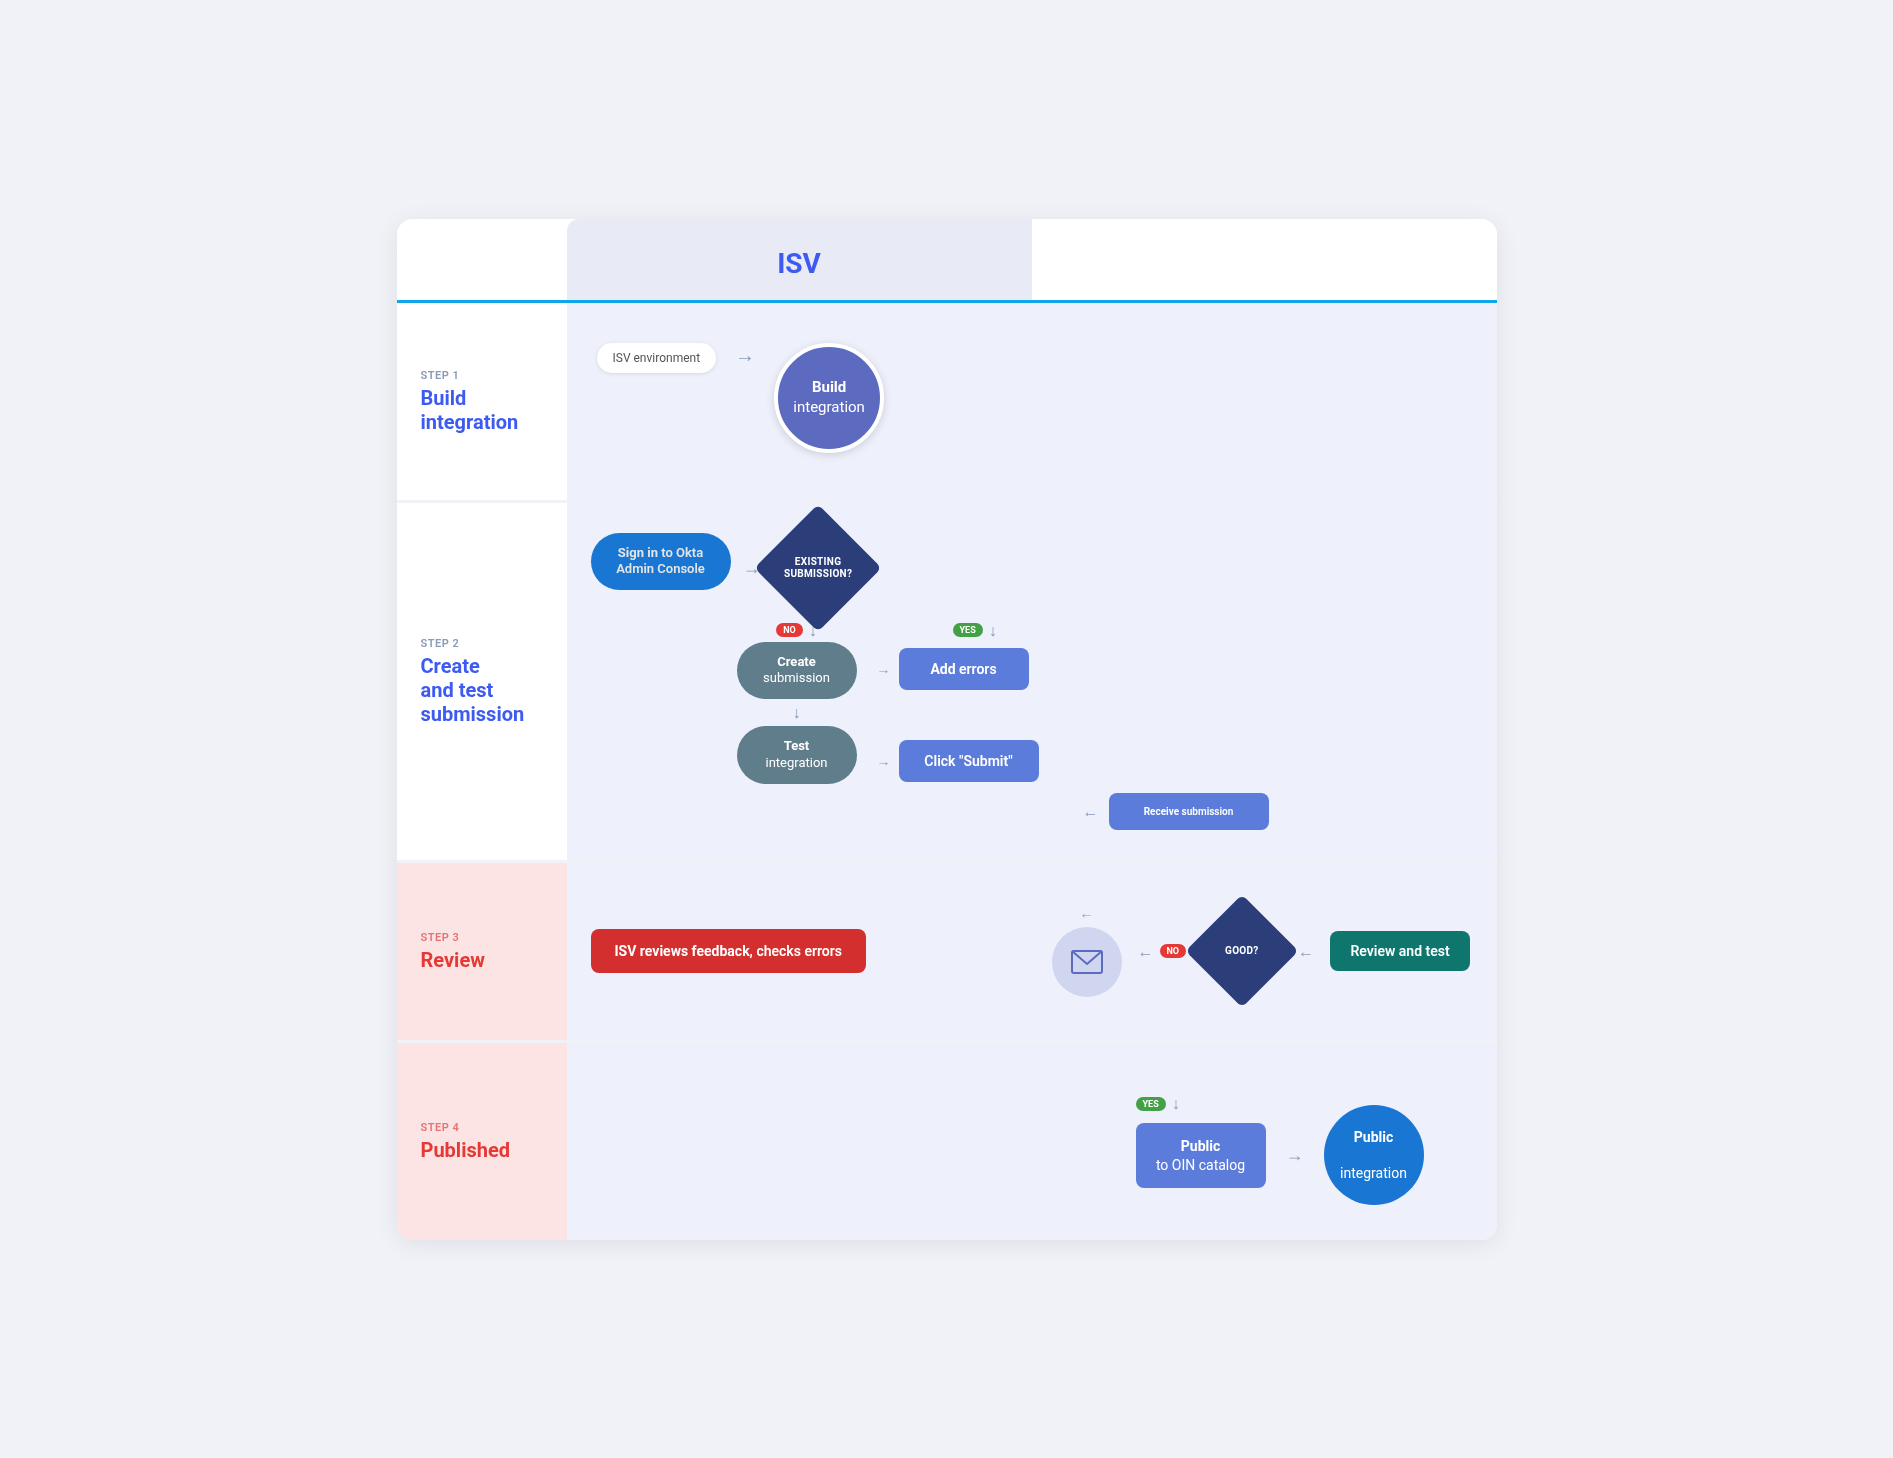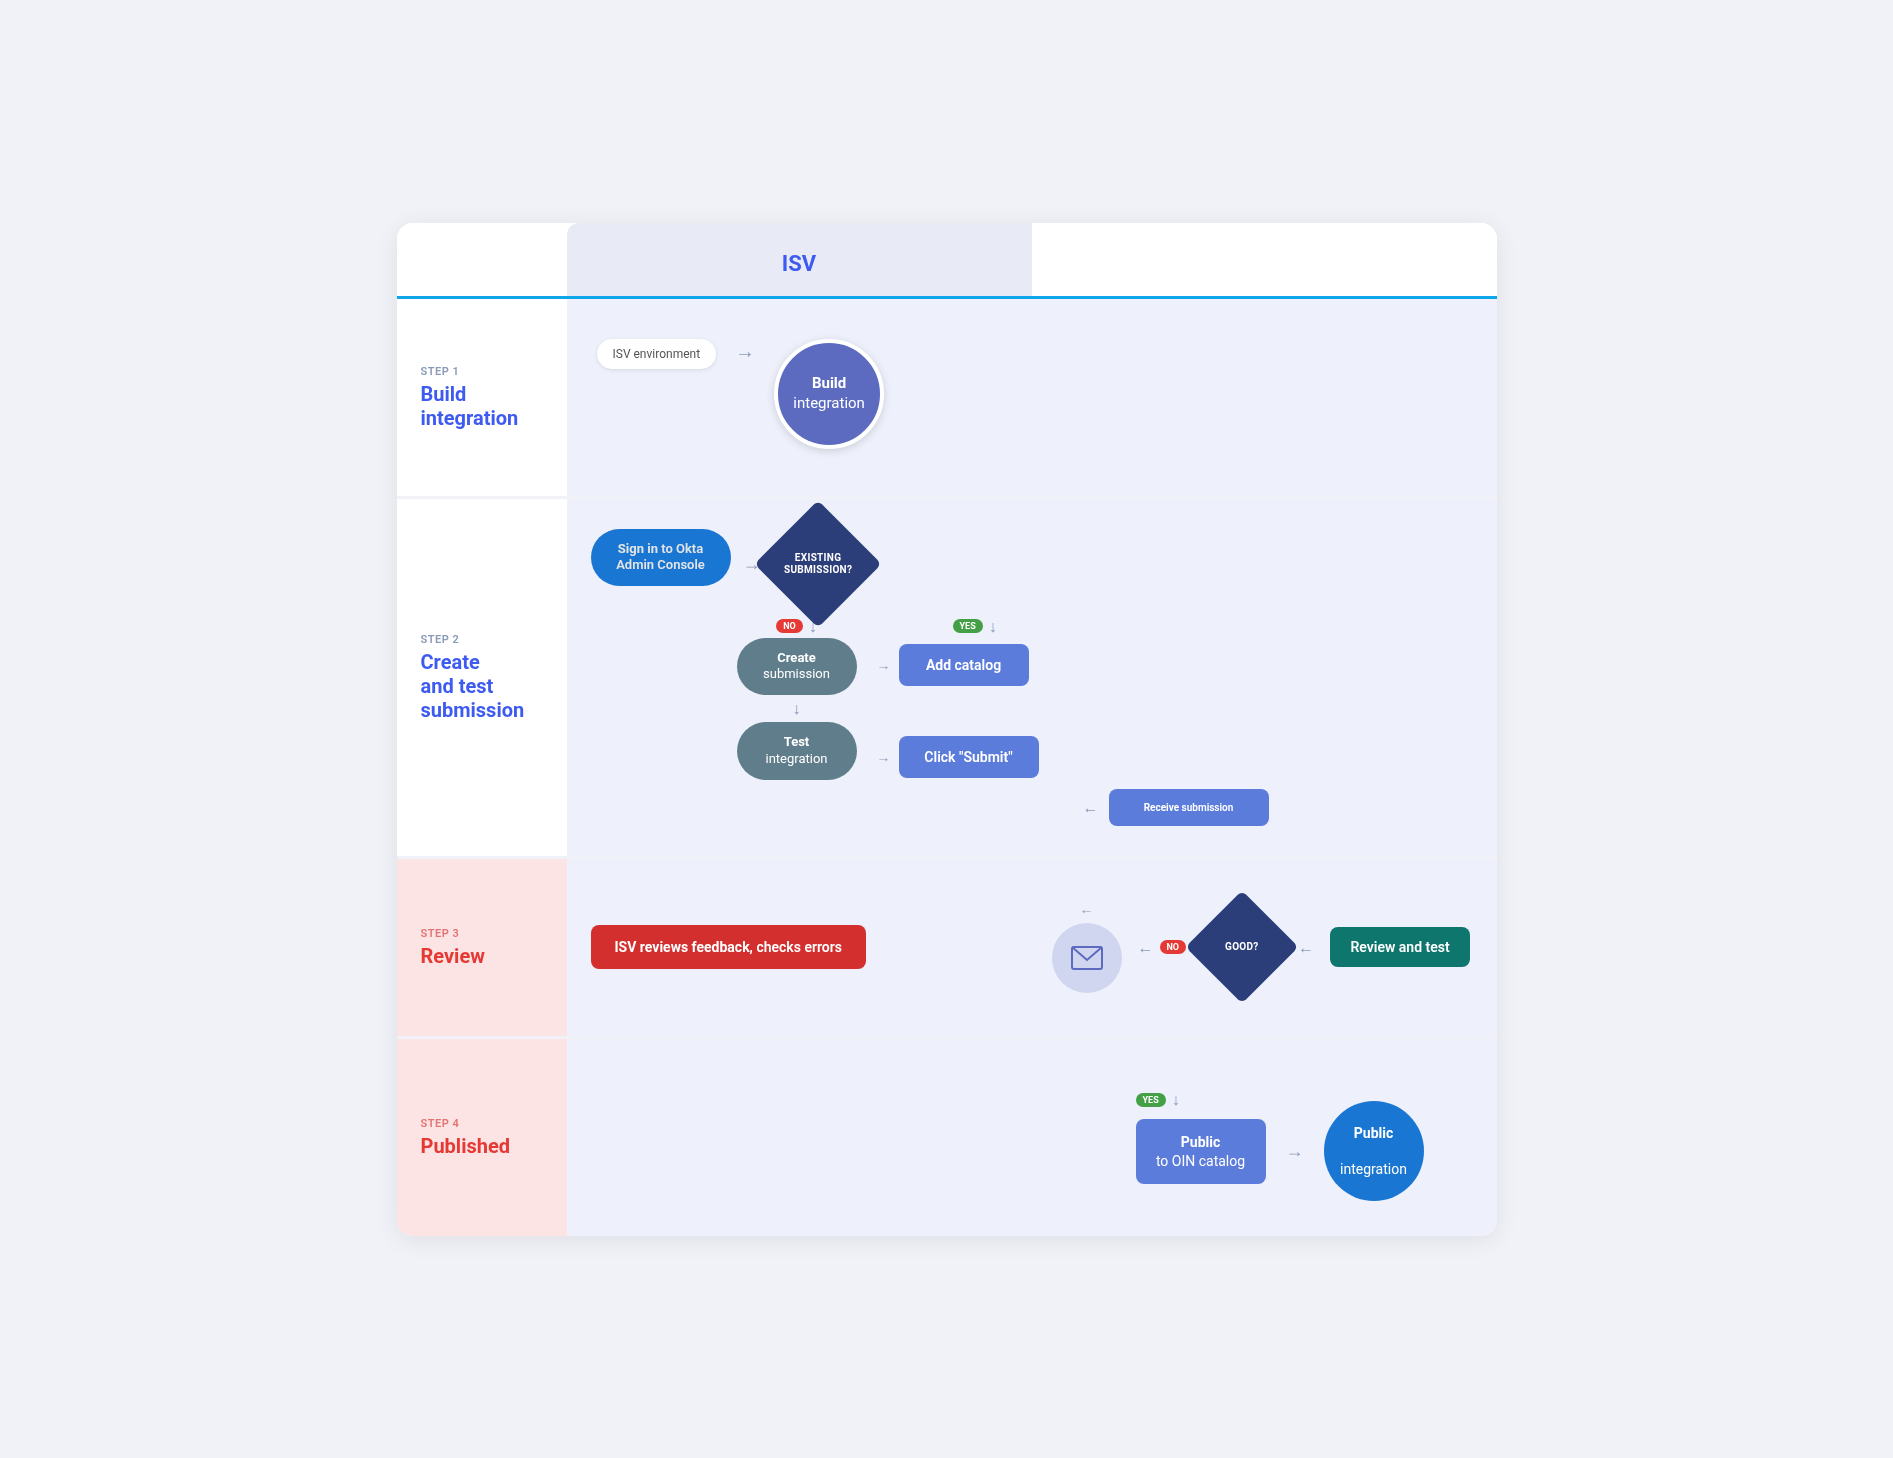--- a/index.html
+++ b/index.html
@@ -25,21 +25,21 @@
       grid-template-columns: 170px 1fr 1fr;
       background: white;
     }
     .header-spacer {
       background: white;
     }
     .header-isv {
       background: #e8eaf6;
       text-align: center;
       padding: 28px 0 20px;
-      font-size: 22px;
+      font-size: 28px;
       font-weight: 700;
       color: #3d5af1;
       border-radius: 12px 0 0 0;
     }
     .header-okta {
       background: #e8eaf6;
       text-align: center;
       padding: 28px 0 20px;
       font-size: 28px;
       font-weight: 700;
@@ -363,21 +363,21 @@
               <span class="badge badge-yes">YES</span>
               <div style="color: #8a9bb8;">↓</div>
             </div>
 
             <div style="margin-top: 0;">
 
               <div style="display: flex; align-items: center; gap: 8px; margin-bottom: 50px;">
                 <div style="color: #8a9bb8; font-size: 14px; margin-left: 4px;">→</div>
                 <div class="rect-node add-details">
                   <span class="bold">Add</span>
-                  <span>catalog</span>
+                  <span>errors</span>
                 </div>
               </div>
 
               <div style="display: flex; align-items: center; gap: 8px;">
                 <div style="color: #8a9bb8; font-size: 14px; margin-left: 4px;">→</div>
                 <div class="rect-node click-submit">Click "Submit"</div>
               </div>
             </div>
           </div>
         </div>

